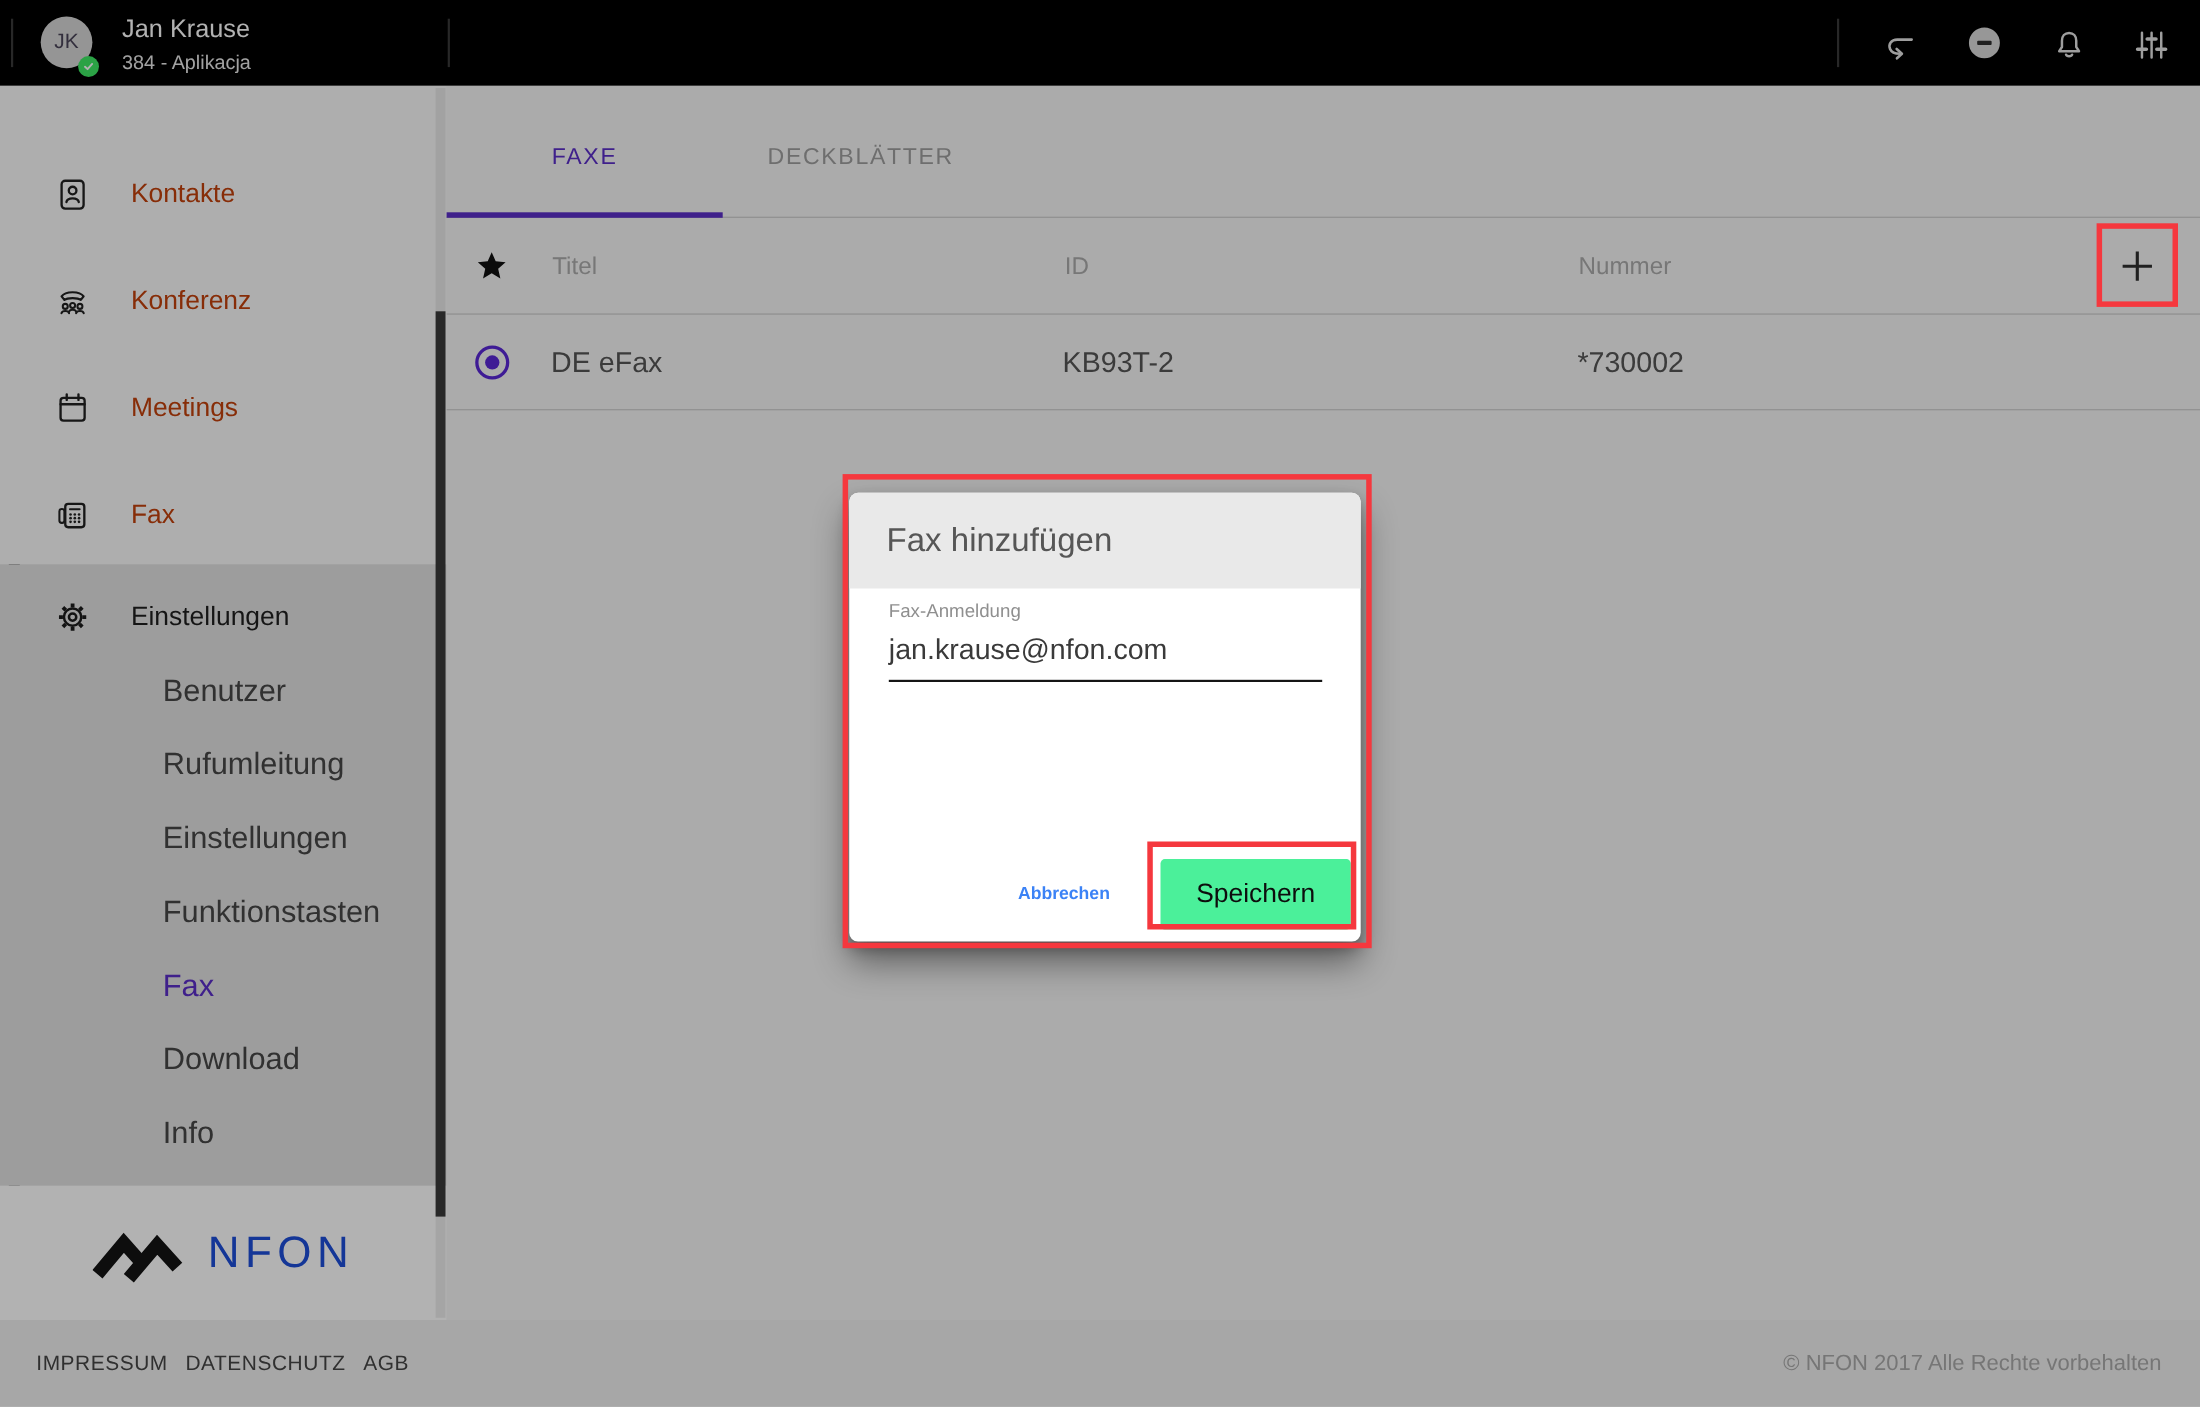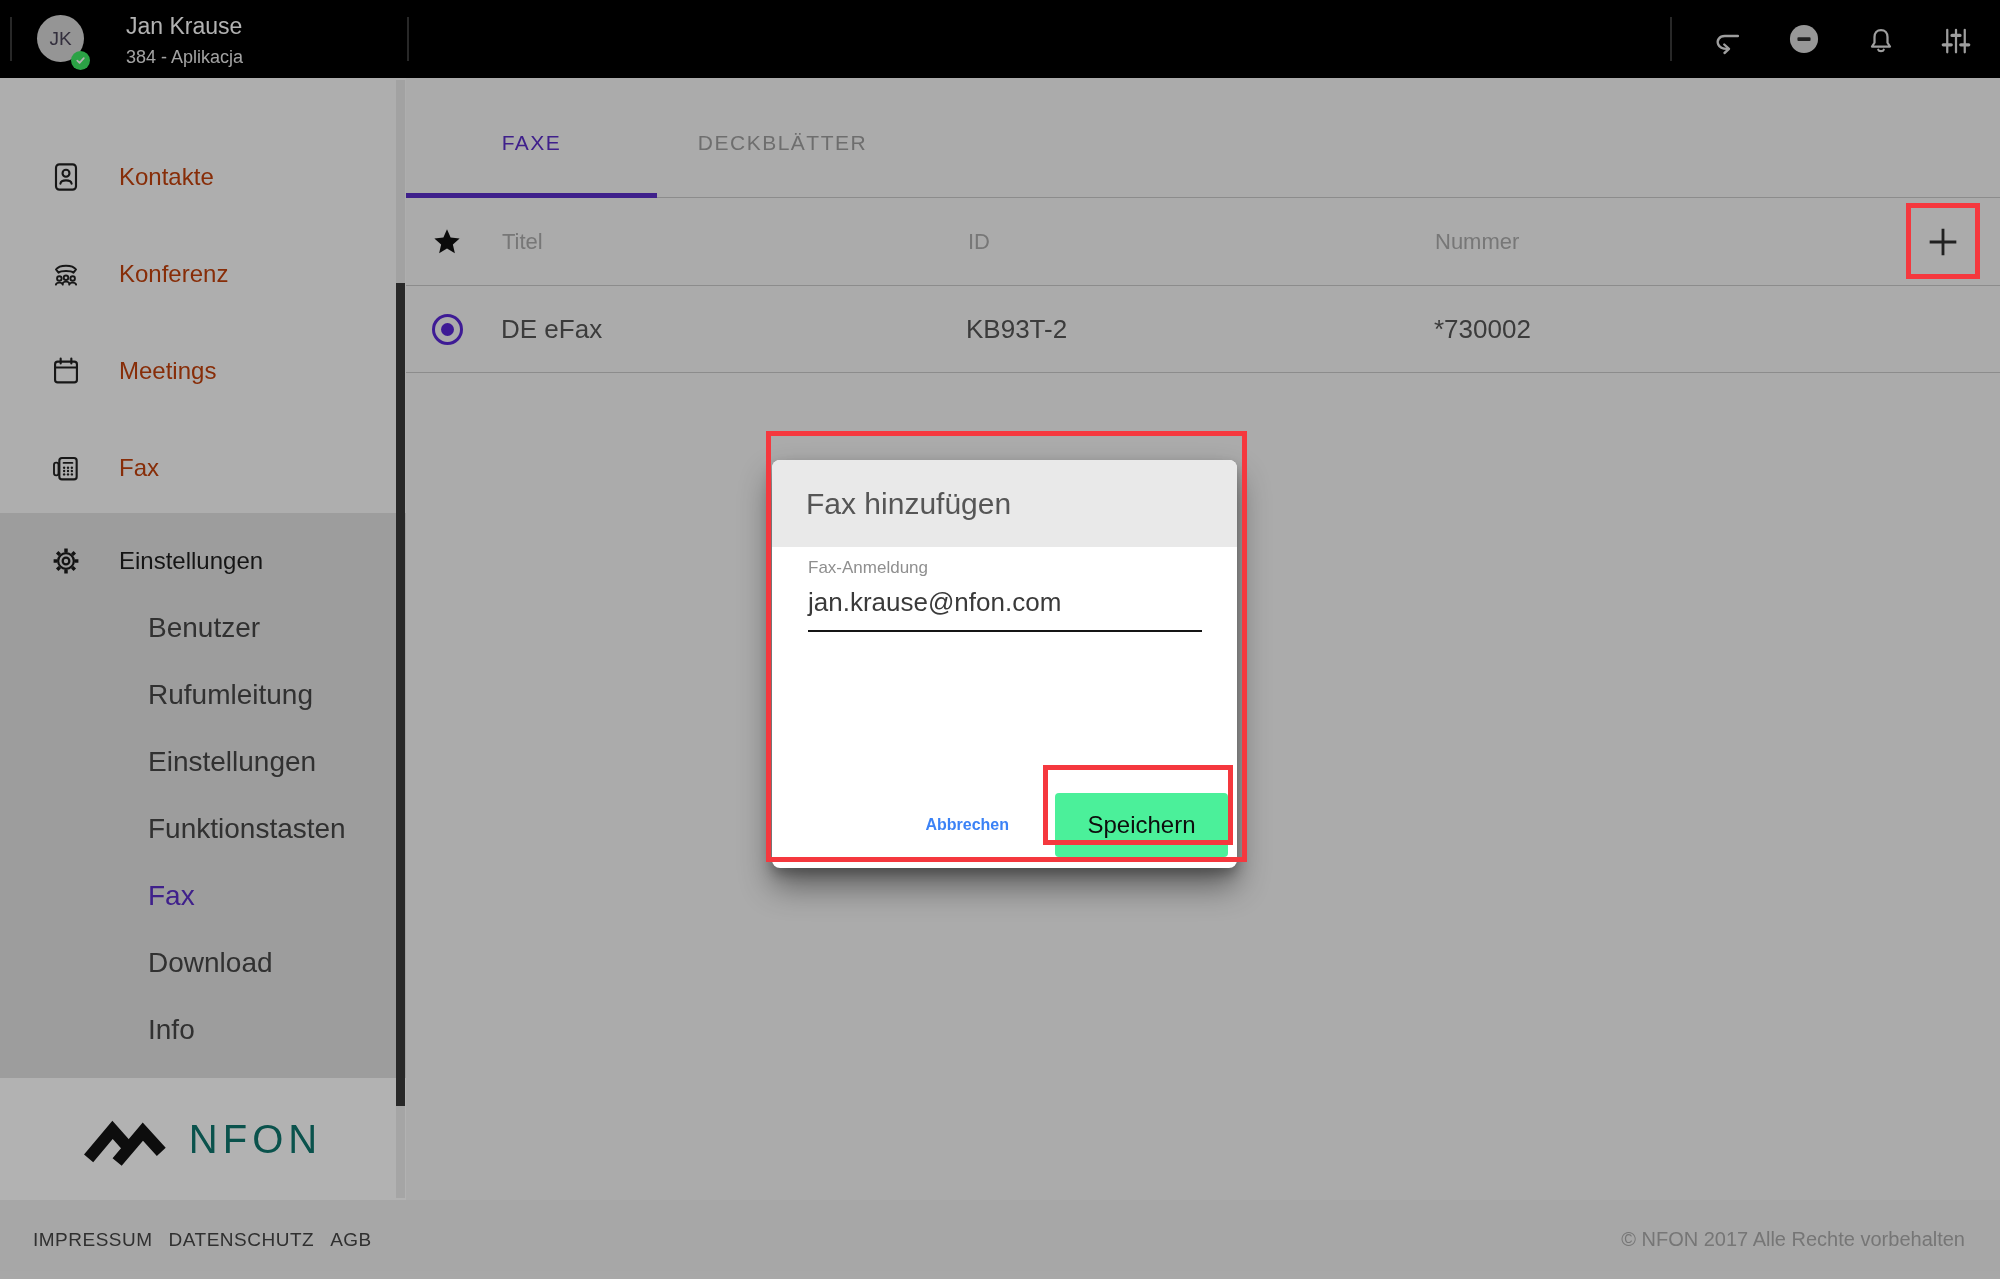--- a/index.html
+++ b/index.html
@@ -9,21 +9,21 @@
 
   
   #topbar { position: absolute; left: 0; top: 0; width: 2000px; height: 78px; background: #000; }
   .tb-divider { position: absolute; top: 17px; width: 2px; height: 44px; background: #3a3a3a; }
   .d1 { left: 10px; } .d2 { left: 407px; } .d3 { left: 1670px; }
   .avatar { position: absolute; left: 37px; top: 15px; width: 47px; height: 47px; border-radius: 50%;
             background: #d6d6d6; color: #4a4458; font-size: 19px; font-weight: 500;
             display: flex; align-items: center; justify-content: center; cursor: pointer; }
   .badge { position: absolute; left: 71px; top: 51px; width: 19px; height: 19px; border-radius: 50%;
            background: #3ee864; display: flex; align-items: center; justify-content: center; }
-  .user-meta { position: absolute; left: 126px; top: 13px; color: #fff; }
+  .user-meta { position: absolute; left: 111px; top: 13px; color: #fff; }
   .user-name { font-size: 23px; }
   .user-status { font-size: 18px; color: #e8e8e8; margin-top: 7px; }
   .tb-icon { position: absolute; top: 26px; width: 30px; height: 30px; color: #e2e2e2; cursor: pointer; }
   .i1 { left: 1711px; } .i2 { left: 1789px; top: 24px; } .i3 { left: 1866px; } .i4 { left: 1941px; }
 
   
   #sidebar { position: absolute; left: 0; top: 78px; width: 406px; height: 1122px; background: #fafafa; }
   .nav-main { padding-top: 50px; }
   .nav-item { height: 97px; display: flex; align-items: center; padding-left: 50px; gap: 37px; cursor: pointer; }
   .nav-item svg { width: 32px; height: 32px; color: #222; flex: 0 0 32px; }
@@ -32,21 +32,21 @@
                     background: #e1e1e1; padding-top: 14px; }
   .black-bar { position: absolute; left: 8px; top: 435px; width: 10px; height: 565px; background: #0b0b0b; }
   .settings-header { height: 67px; display: flex; align-items: center; padding-left: 50px; gap: 37px; cursor: pointer; }
   .settings-header svg { width: 32px; height: 32px; color: #1c1c1c; }
   .settings-label { font-size: 24px; font-weight: 500; color: #1f1f1f; }
   .sub-item { height: 67px; display: flex; align-items: center; padding-left: 148px;
               font-size: 28px; color: #474747; cursor: pointer; }
   .sub-item.active { color: #5b2ec8; font-weight: 500; }
   .logo-section { position: absolute; left: 0; top: 1000px; width: 406px; height: 122px; background: #fff;
                   display: flex; align-items: center; justify-content: center; gap: 13px; }
-  .logo-text { font-size: 40px; letter-spacing: 5px; color: #0f766e; }
+  .logo-text { font-size: 40px; letter-spacing: 5px; color: #1d4ed8; }
   .scroll-track { position: absolute; left: 396px; top: 2px; width: 9px; height: 1118px; background: rgba(0,0,0,0.07); }
   .scroll-thumb { position: absolute; left: 396px; top: 205px; width: 9px; height: 823px; background: #3a3a3a; cursor: pointer; }
 
   
   #content { position: absolute; left: 406px; top: 78px; width: 1594px; height: 1122px; background: #f5f5f5; }
   .tabbar { position: relative; height: 120px; border-bottom: 1px solid #c9c9c9; display: flex; }
   .tab { width: 251px; display: flex; align-items: center; justify-content: center; padding-top: 10px;
          font-size: 21px; letter-spacing: 1.5px; font-weight: 500; color: #9e9e9e; cursor: pointer; }
   .tab.active { color: #5b2ec8; }
   .tab-underline { position: absolute; left: 0; top: 115px; width: 251px; height: 5px; background: #5b2ec8; }
@@ -65,21 +65,21 @@
 
   
   #footer { position: absolute; left: 0; top: 1200px; width: 2000px; height: 79px; background: #f0f0f0; text-align: center; }
   .footer-links { position: absolute; left: 33px; top: 0; height: 100%; display: flex; align-items: center; gap: 16px; }
   .footer-link { font-size: 19px; color: #454545; letter-spacing: 0.5px; cursor: pointer; }
   .copyright { position: absolute; right: 35px; top: 0; height: 100%; display: flex; align-items: center;
                font-size: 20px; color: #a9a9a9; }
 
   
   #backdrop { position: absolute; inset: 0; background: rgba(0,0,0,0.30); z-index: 50; }
-  #dialog { position: absolute; left: 772px; top: 460px; width: 465px; height: 408px; background: #fff;
+  #dialog { position: absolute; left: 772px; top: 448px; width: 465px; height: 408px; background: #fff;
             border-radius: 8px; z-index: 100;
             box-shadow: 0 18px 32px rgba(0,0,0,0.45), 0 6px 12px rgba(0,0,0,0.25); }
   .dialog-header { height: 87px; background: #e9e9e9; border-radius: 8px 8px 0 0; display: flex;
                    align-items: center; padding-left: 34px; font-size: 30px; color: #565656; }
   .field { position: absolute; left: 36px; right: 35px; }
   .f1 { top: 98px; } .f2 { top: 203px; }
   .field-label { font-size: 17px; color: #8f8f8f; }
   .field-value { font-size: 26px; color: #3a3a3a; margin-top: 9px; padding-bottom: 12px;
                  border-bottom: 2px solid #151515; cursor: text; }
   .f2 .field-value { font-size: 19px; letter-spacing: 6px; font-weight: 700; color: #111;

